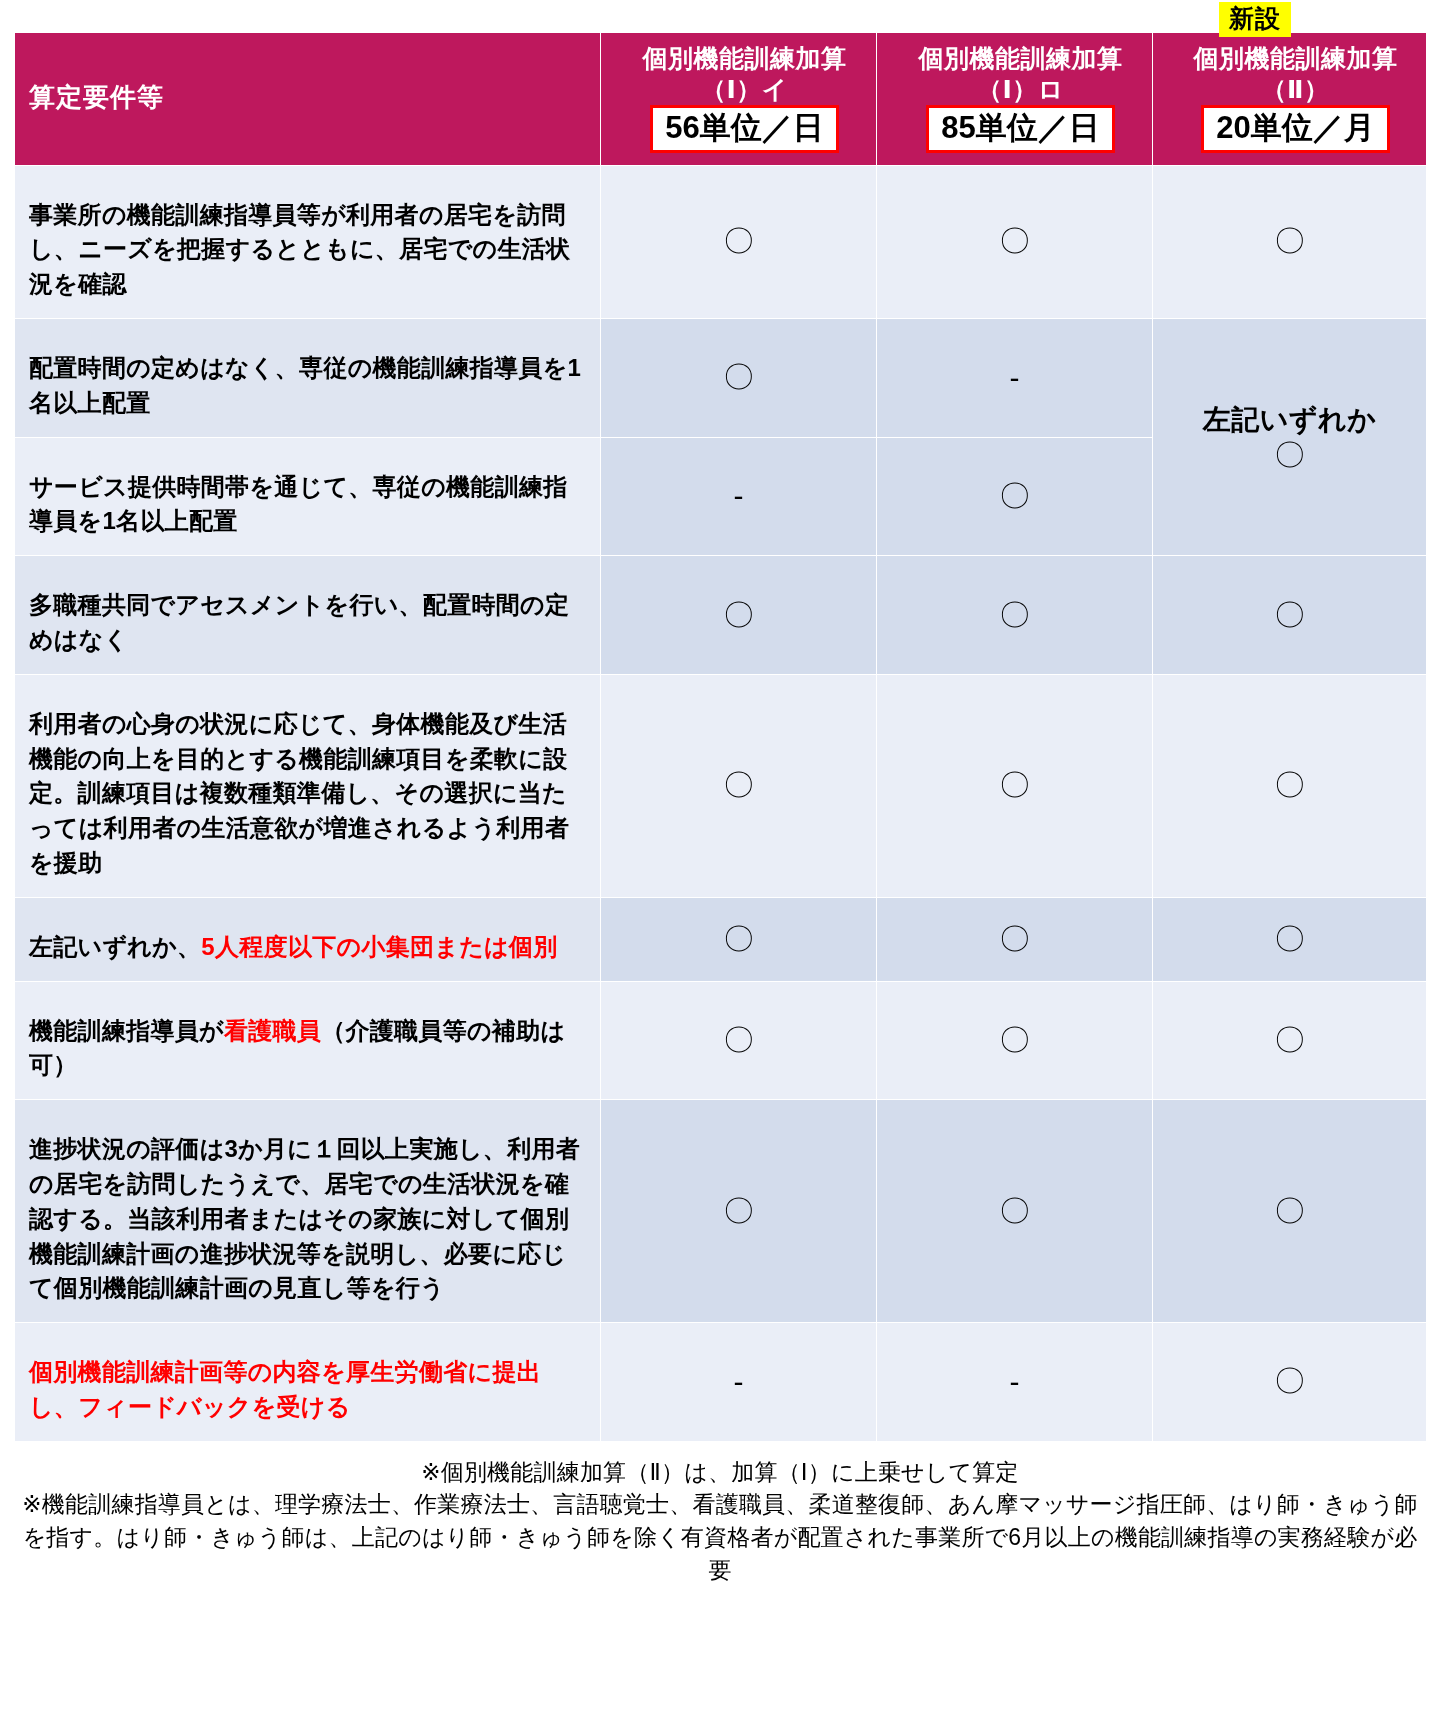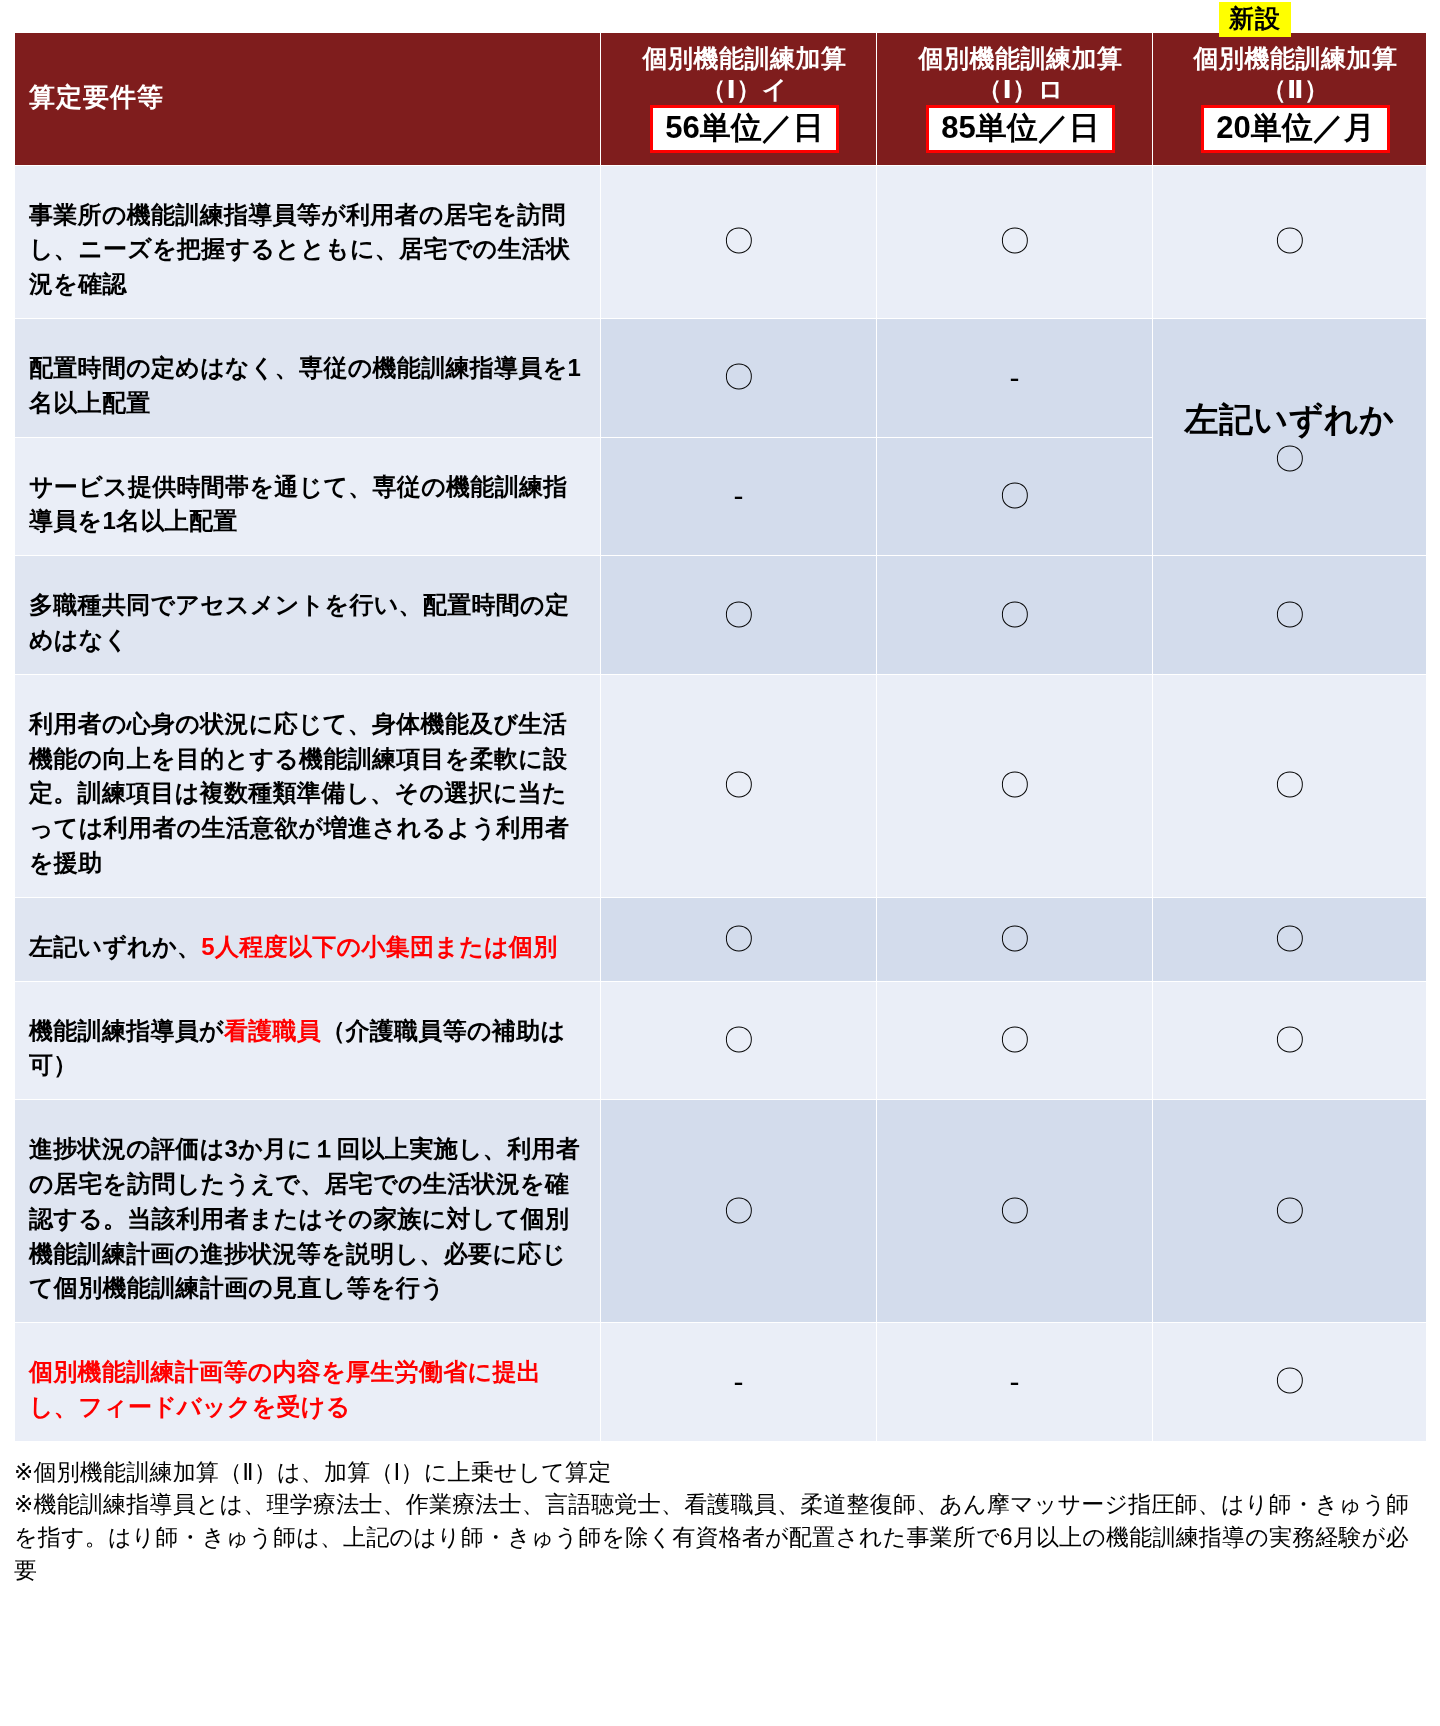--- a/index.html
+++ b/index.html
@@ -42,21 +42,21 @@
   table.main {
     border-collapse: collapse;
     width: 1412px;
     table-layout: fixed;
   }
   table.main th, table.main td {
     border: 1px solid #ffffff;
     vertical-align: middle;
   }
   thead th {
-    background: #7f1d1d;
+    background: #be185d;
     color: #ffffff;
     font-weight: bold;
     text-align: center;
     padding: 10px 4px 12px 16px;
   }
   thead th.req {
     text-align: left;
     padding-left: 14px;
     font-size: 26px;
     letter-spacing: 1px;
@@ -94,41 +94,41 @@
     text-align: center;
     font-size: 30px;
     font-weight: normal;
     color: #000000;
   }
   tbody tr.alt td.mark { background: #d3dcec; }
   tbody td.mark.dark { background: #d3dcec; }
   tbody td.mark.light { background: #eaeef7; }
   .red { color: #ff0000; }
   .merged-note {
-    font-size: 34px;
+    font-size: 28px;
     font-weight: bold;
     line-height: 1.2;
     letter-spacing: 0.5px;
     display: block;
     margin-bottom: 2px;
   }
   .merged-circle {
     font-size: 30px;
     display: block;
     line-height: 1.1;
   }
   
   .notes {
     margin-top: 14px;
     font-size: 23px;
     line-height: 1.42;
     color: #000000;
     letter-spacing: 0.2px;
   }
-  .notes p { margin: 0; }
+  .notes p { margin: 0; text-align: center; }
 </style>
 </head>
 <body>
 
 <div class="page">
 
   <div class="badge-row">
     <span class="new-badge">新設</span>
   </div>
 

